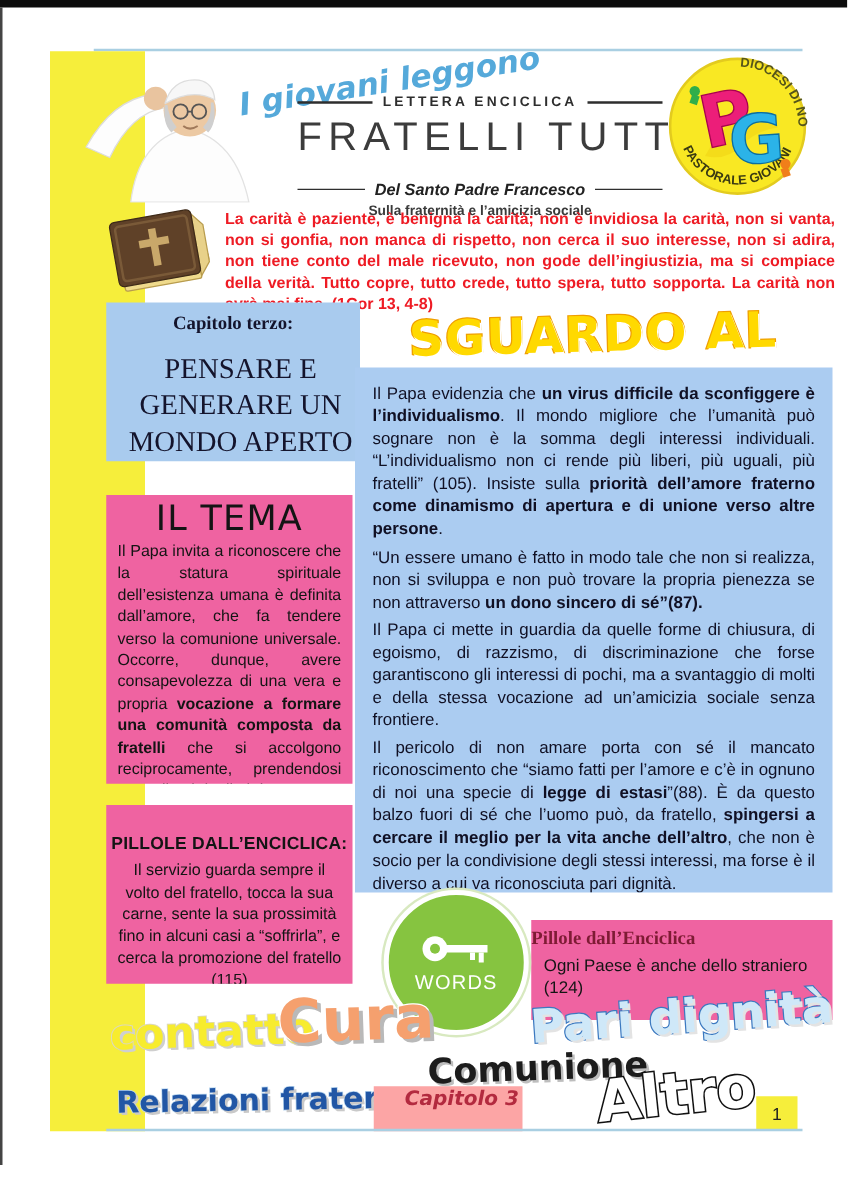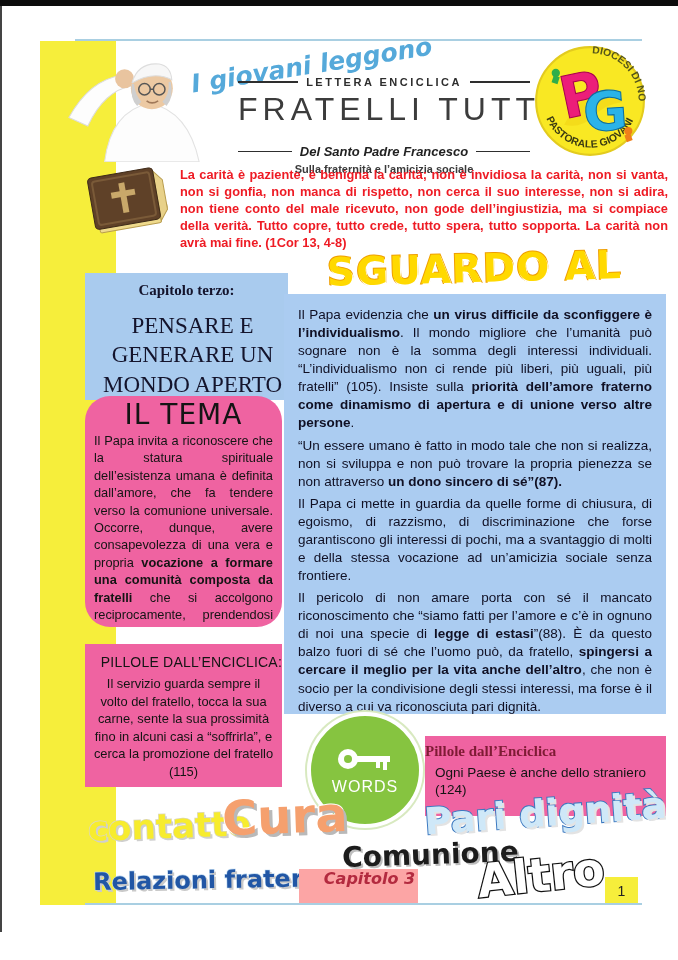--- a/index.html
+++ b/index.html
@@ -29,32 +29,32 @@
   .tagline{font-size:11px;font-weight:bold;color:#3a3a3a;margin-top:4px;}
   .pg-logo{left:533px;top:44px;width:114px;height:114px;}
 
   
   .book{left:82px;top:160px;width:92px;height:88px;}
   .quote{left:180px;top:166px;width:488px;height:88px;color:#ee1b24;font-weight:bold;
     font-size:12.8px;line-height:1.33;text-align:justify;overflow:hidden;
     font-family:"Liberation Sans",sans-serif;}
 
   
-  .chapter-box{left:85px;top:273px;width:203px;height:127px;background:#a9cbee;
+  .chapter-box{left:85px;top:242px;width:203px;height:127px;background:#a9cbee;
     text-align:center;color:#14142c;overflow:hidden;}
   .chapter-label{font-family:"Liberation Serif",serif;font-weight:bold;font-size:15px;margin-top:9px;}
   .chapter-title{font-family:"Liberation Serif",serif;font-size:23px;line-height:1.28;margin-top:12px;padding-left:12px;}
   .pinkbox{background:#ef63a1;color:#141414;overflow:hidden;}
-  .tema-box{left:85px;top:396px;width:197px;height:231px;padding:0;border-radius:25px;}
+  .tema-box{left:85px;top:396px;width:197px;height:231px;padding:0;}
   .tema-title{font-family:"DejaVu Sans",sans-serif;font-size:28px;text-align:center;margin-top:2px;
     font-weight:500;letter-spacing:1px;}
   .tema-body{font-size:12.8px;line-height:1.36;padding:1px 9px;text-align:justify;}
   .tema-body p{margin:0;}
   .pillole-box{left:85px;top:644px;width:197px;height:143px;}
-  .pillole-title{font-size:14px;font-weight:normal;text-align:right;margin-top:10px;letter-spacing:.2px;}
+  .pillole-title{font-size:14px;font-weight:bold;text-align:center;margin-top:22px;letter-spacing:.2px;}
   .pillole-body{font-size:12.9px;line-height:1.36;padding:5px 8px 0;text-align:center;}
 
   
   .sguardo-title{left:284px;top:246px;width:382px;text-align:center;font-family:"DejaVu Sans",sans-serif;
     font-size:39px;font-weight:bold;color:#ffd900;letter-spacing:1px;transform:rotate(-1.5deg);
     -webkit-text-stroke:2px #ef9e00;paint-order:stroke fill;text-shadow:1px 2px 0 #fff;}
   .main-text{left:284px;top:294px;width:382px;height:420px;background:#abccf1;color:#101024;
     padding:8px 10px;box-sizing:border-box;font-size:13.5px;line-height:1.34;text-align:justify;
     overflow:hidden;}
   .main-text p{margin:4px;}

